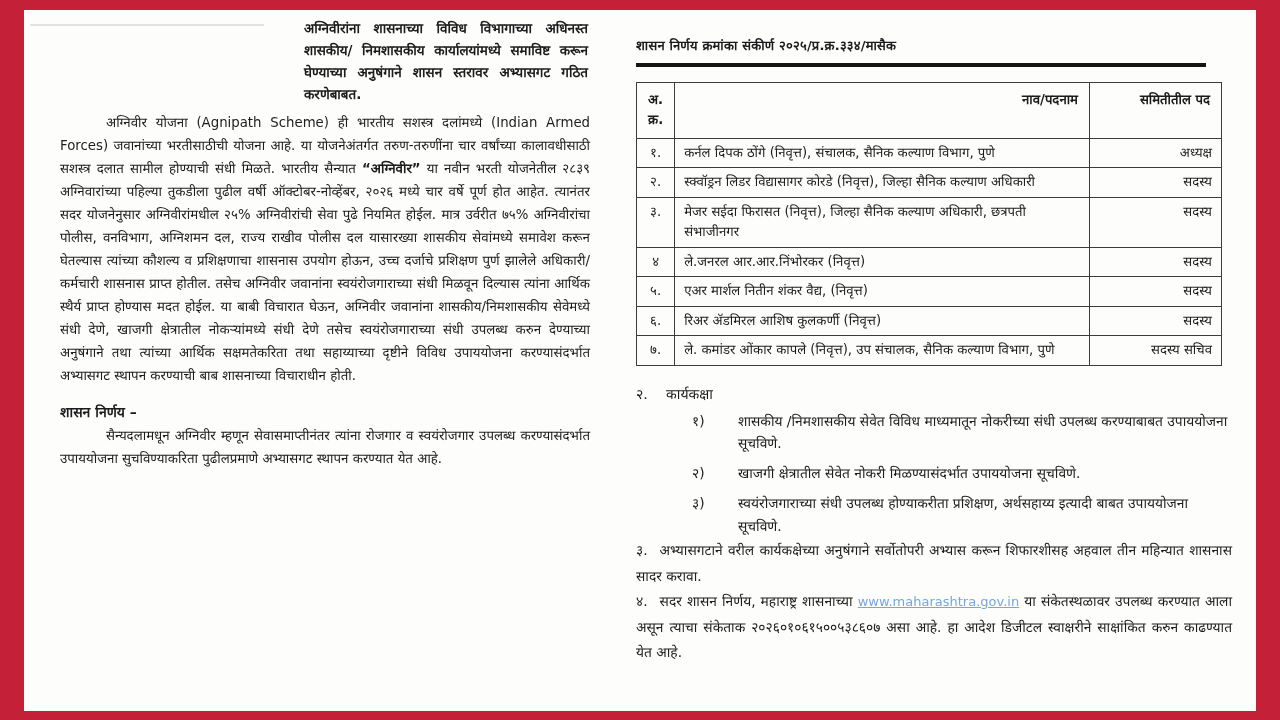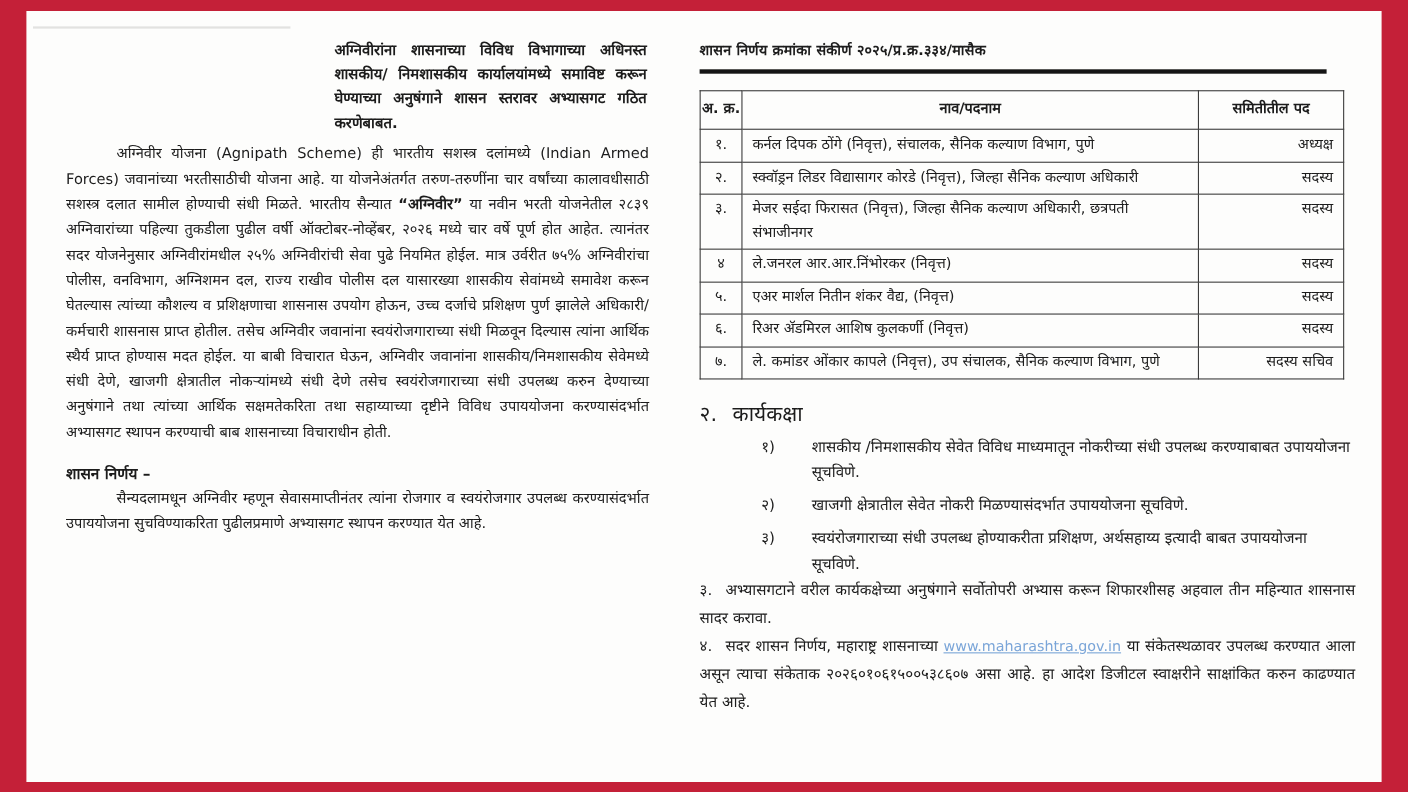--- a/index.html
+++ b/index.html
@@ -16,21 +16,21 @@
     border-left:24px solid #c42038;
     border-right:24px solid #c42038;
     background:#fdfdfc;
     display:flex;
     overflow:hidden;
   }
   
   .page-left {
     width:580px; flex:none;
     position:relative;
-    padding:18px 14px 0 36px;
+    padding:0 14px 0 36px;
   }
   .edge-line {
     position:absolute; top:14px; left:6px;
     width:234px; height:2px; background:#e2e2e0;
   }
   .subject {
     width:284px;
     margin:8px 2px 6px auto;
     font-weight:bold;
     font-size:13.5px;
@@ -71,26 +71,26 @@
     font-size:13.2px;
   }
   table.committee th, table.committee td {
     border:1.5px solid #3c3c3c;
     padding:4px 9px;
     line-height:1.55;
     vertical-align:top;
   }
   table.committee th {
     font-weight:bold;
-    text-align:center;
-    padding:7px 1px;
+    text-align:right;
+    padding:7px 11px;
   }
   .col-sr { width:38px; text-align:center; padding-left:3px; padding-right:3px; }
   .col-post { width:132px; text-align:right; }
-  .numbered-section { margin-top:18px; font-size:19px; }
+  .numbered-section { margin-top:18px; font-size:14px; }
   .sec-num { display:inline-block; min-width:30px; }
   .sub-items { margin-top:7px; }
   .sub-item {
     display:flex;
     padding-left:56px;
     font-size:13.8px;
     line-height:1.66;
     margin-top:7px;
   }
   .sub-num { width:46px; flex:none; }

